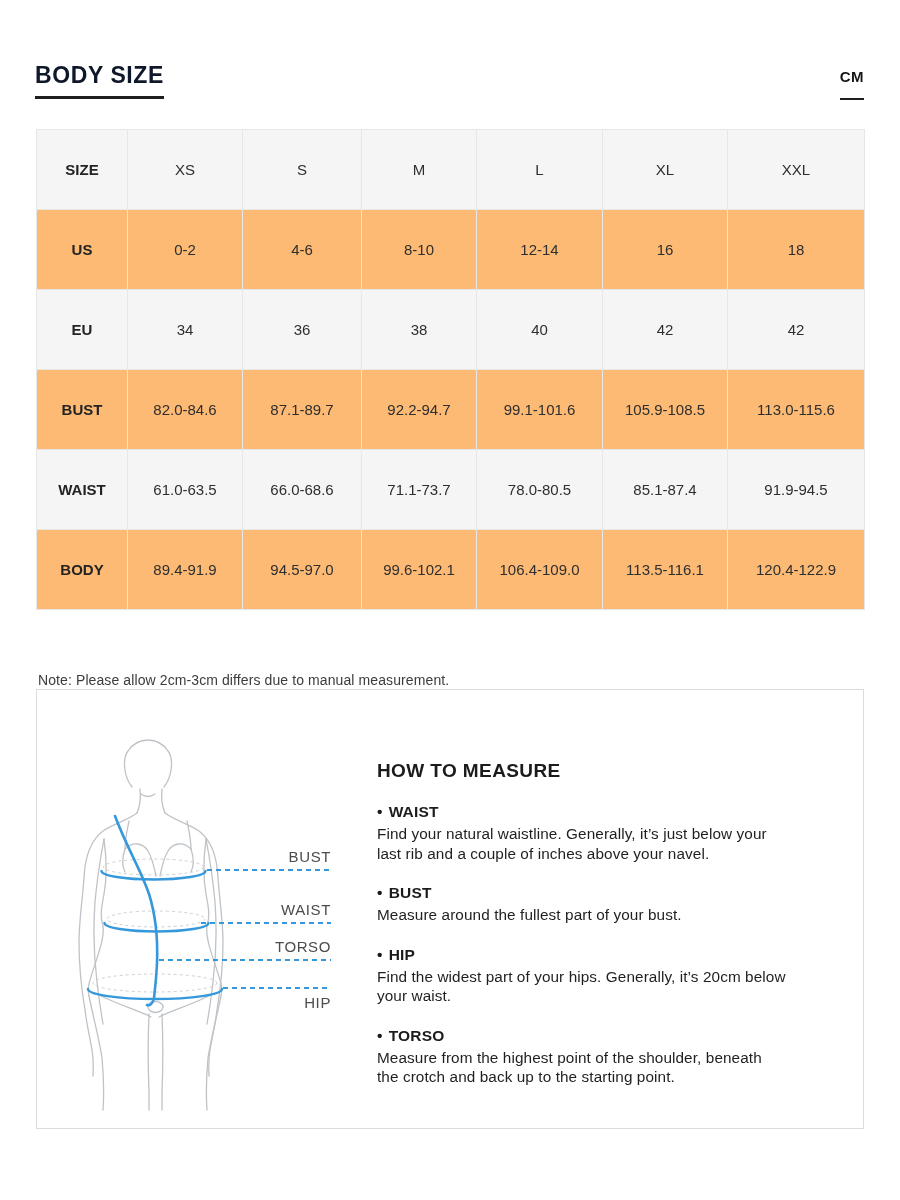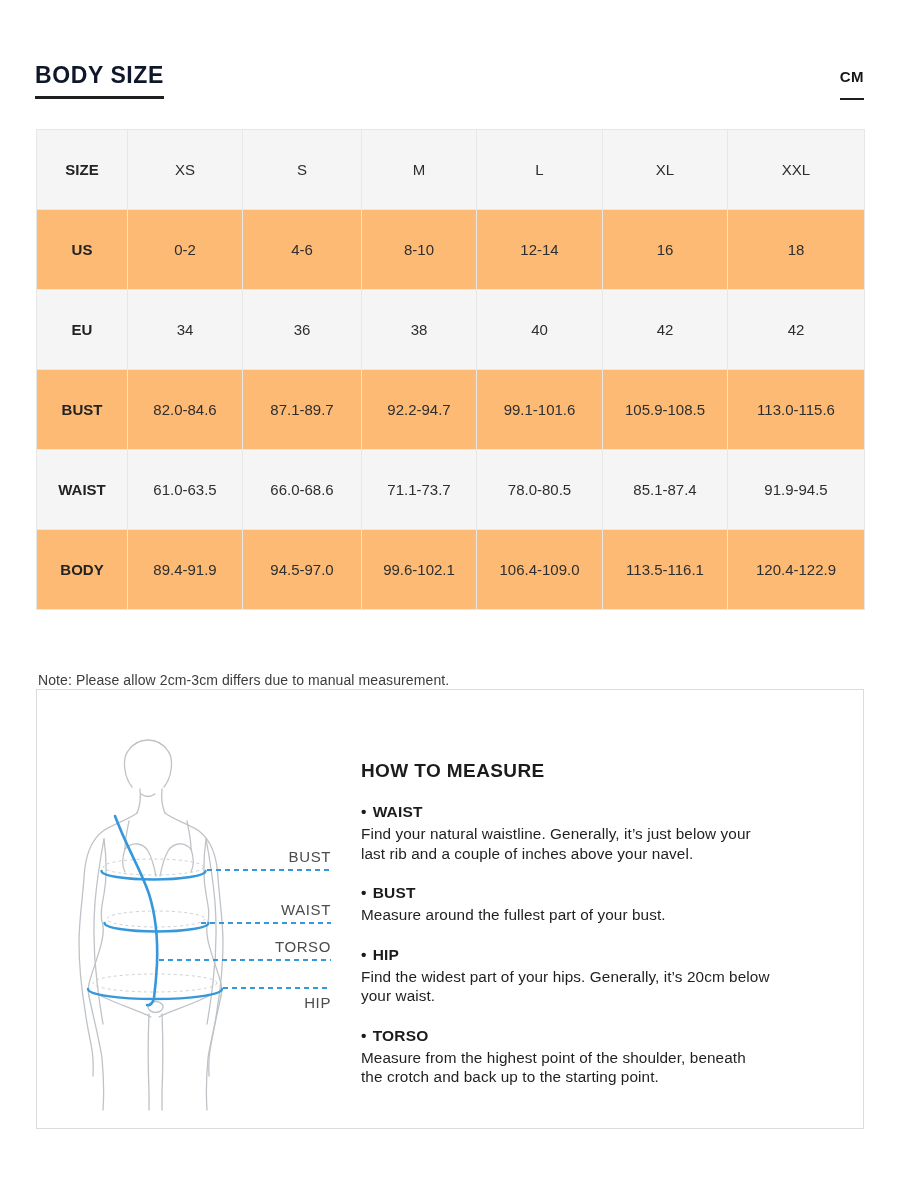--- a/index.html
+++ b/index.html
@@ -40,21 +40,21 @@
   
   .measure-box {
     position: absolute; left: 36px; top: 689px; width: 828px; height: 440px;
     border: 1px solid #dcdcdc; background: #fff;
   }
   .figure-svg { position: absolute; left: 0; top: 0; }
   .diagram-label {
     font-family: "Liberation Sans", sans-serif; font-size: 15px; fill: #4c4c4c;
     letter-spacing: 0.6px;
   }
-  .measure-text { position: absolute; left: 324px; top: 70px; width: 482px; }
+  .measure-text { position: absolute; left: 340px; top: 70px; width: 482px; }
   .measure-heading {
     font-size: 19px; font-weight: 700; letter-spacing: 0.4px; color: #1b1b1b;
   }
   .measure-item { margin-top: 21px; }
   .measure-term { font-size: 15.5px; font-weight: 700; color: #1b1b1b; letter-spacing: 0.2px; }
   .measure-term .bullet { margin-right: 6px; }
   .measure-desc {
     font-size: 15.3px; color: #1f1f1f; line-height: 19.5px; margin-top: 3px;
     white-space: pre-line; letter-spacing: 0.1px;
   }

